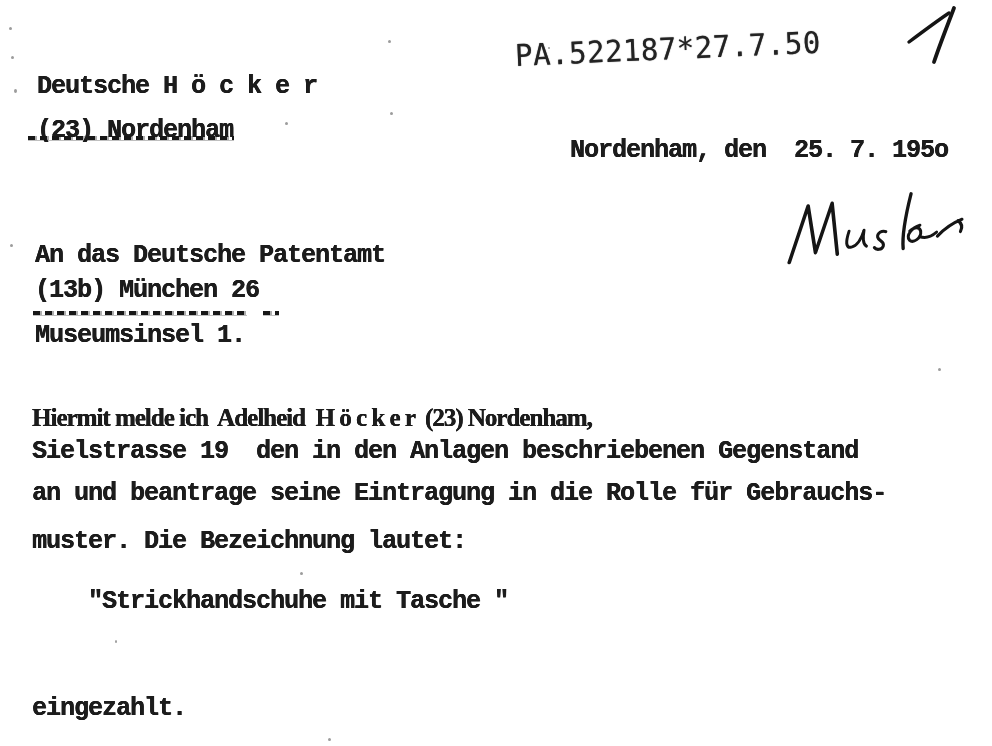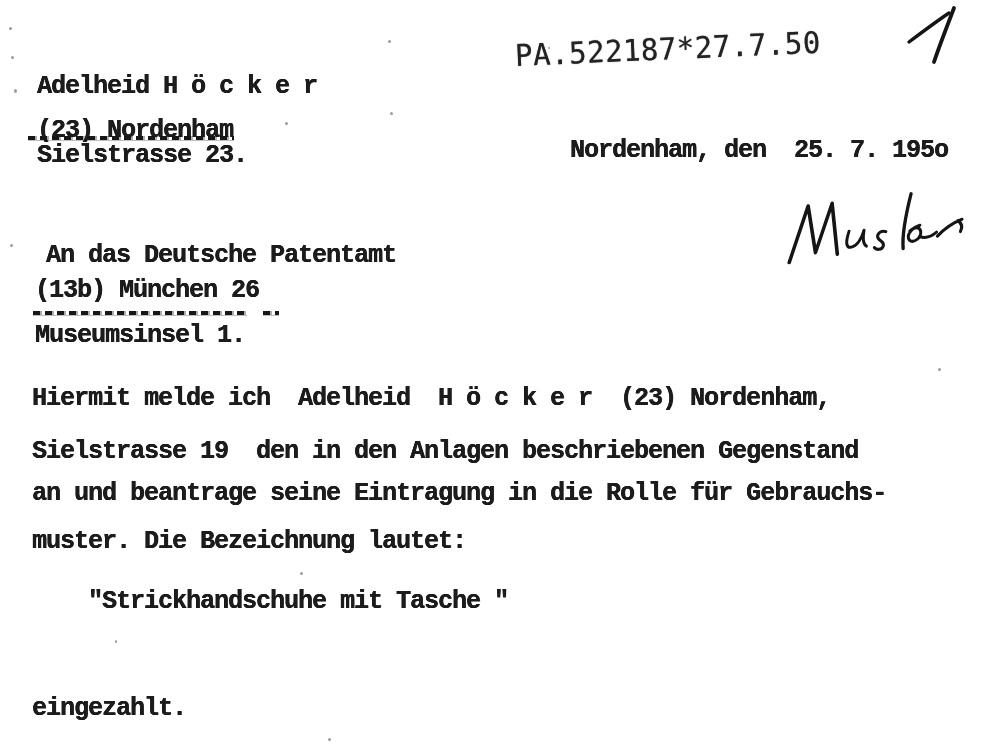--- a/index.html
+++ b/index.html
@@ -78,44 +78,43 @@
   <div class="speck" style="left:328px;top:738px;width:3px;height:3px;"></div>
 
   <div class="stamp">PA.522187*27.7.50</div>
 
   <svg class="hand-svg" style="left:903px;top:5px;" width="60" height="60" viewBox="0 0 60 60" aria-label="1">
     <path d="M6,37 C18,28 34,16 46,8" style="stroke-width:3.4"></path>
     <path d="M31,57 C37,39 45,19 51,3" style="stroke-width:3.8"></path>
   </svg>
   <span class="sr">1</span>
 
-  <div class="tline" style="left:37px;top:72px;">Adelheid H ö c k e r</div>
+  <div class="tline" style="left:37px;top:72px;">Deutsche H ö c k e r</div>
   <div class="tline" style="left:37px;top:116px;">(23) Nordenham</div>
   <div class="dashline" style="left:28px;top:136px;width:206px;"></div>
-  <div class="tline" style="left:37px;top:141px;">Sielstrasse 23.</div>
 
   <div class="tline" style="left:570px;top:136px;">Nordenham, den  25. 7. 195o</div>
 
   <svg class="hand-svg" style="left:786px;top:188px;transform:rotate(-4deg) skewX(-6deg);" width="190" height="80" viewBox="0 0 190 80" aria-label="Muster">
     <path style="stroke-width:3.6" d="M4,68 L21,13 L30,60 L45,12 L52,63"></path>
     <path style="stroke-width:3" d="M63,41 C60,51 60,58 66,57 C72,56 76,48 78,41 C77,49 77,55 81,57"></path>
     <path style="stroke-width:3" d="M100,44 C96,42 91,45 92,49 C93,53 99,53 98,58 C97,62 91,62 89,59"></path>
     <path style="stroke-width:3.4" d="M124,8 C120,26 116,46 118,62"></path>
     <path style="stroke-width:3" d="M134,40 C126,42 120,49 124,54 C128,58 136,53 135,46 C134,41 128,41 124,45 M134,51 C140,54 146,52 151,48"></path>
     <path style="stroke-width:3.2" d="M152,52 C159,45 167,40 176,37 M172,38 C176,41 177,45 175,49"></path>
   </svg>
   <span class="sr">Muster</span>
 
-  <div class="tline" style="left:35px;top:241px;margin-left:11px;">An das Deutsche Patentamt</div>
+  <div class="tline" style="left:35px;top:241px;">An das Deutsche Patentamt</div>
   <div class="tline" style="left:35px;top:276px;">(13b) München 26</div>
   <div class="dashline" style="left:33px;top:311px;width:214px;"></div>
   <div class="dashline" style="left:263px;top:311px;width:16px;"></div>
   <div class="tline" style="left:35px;top:321px;">Museumsinsel 1.</div>
 
-  <div class="tline" style="left:32px;top:384px;">Hiermit melde ich  Adelheid  H ö c k e r  (23) Nordenham,</div>
+  <div class="tline" style="left:32px;top:404px;font-family:Liberation Serif, serif;">Hiermit melde ich  Adelheid  H ö c k e r  (23) Nordenham,</div>
   <div class="tline" style="left:32px;top:437px;">Sielstrasse 19  den in den Anlagen beschriebenen Gegenstand</div>
   <div class="tline" style="left:32px;top:479px;">an und beantrage seine Eintragung in die Rolle für Gebrauchs-</div>
   <div class="tline" style="left:32px;top:527px;">muster. Die Bezeichnung lautet:</div>
 
   <div class="tline" style="left:88px;top:587px;">"Strickhandschuhe mit Tasche "</div>
 
   <div class="tline" style="left:32px;top:694px;">eingezahlt.</div>
 
 </div>
 

